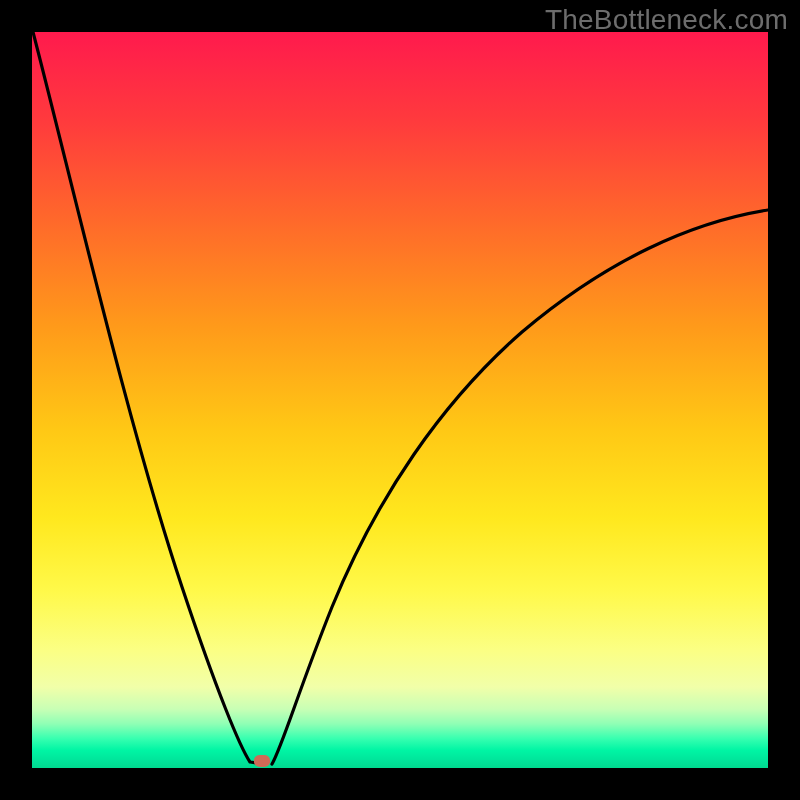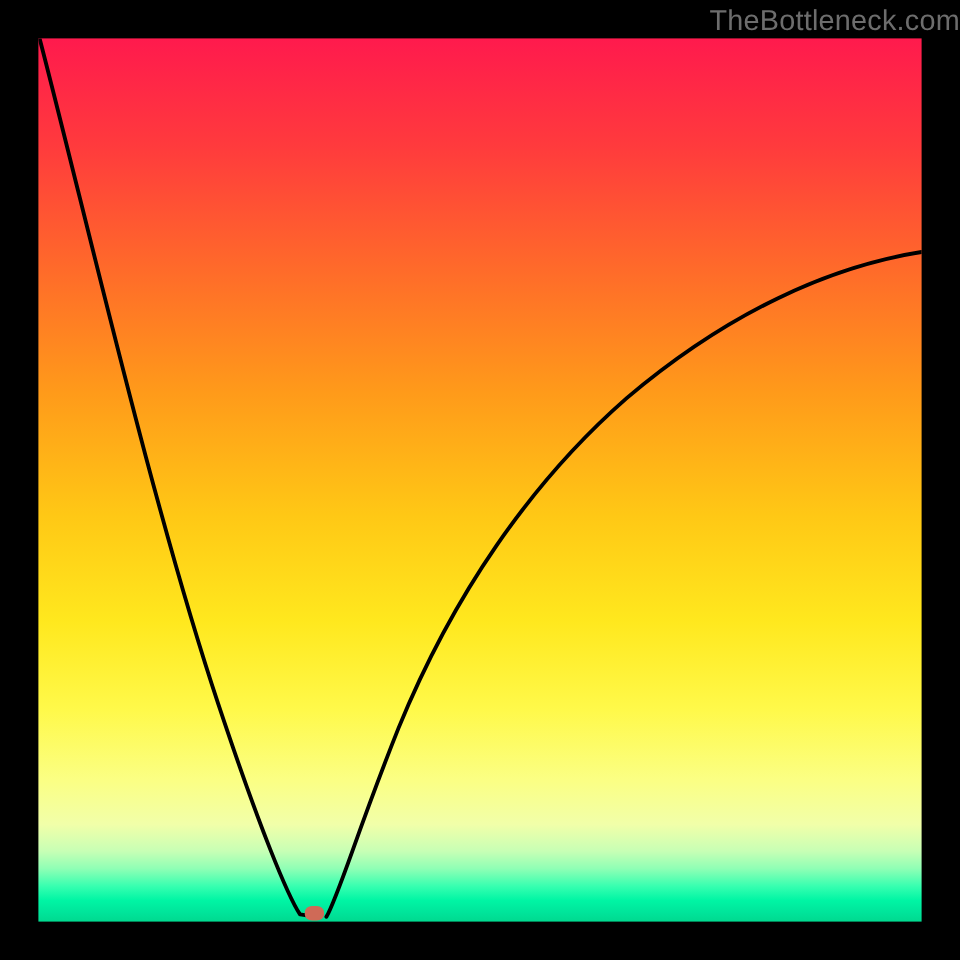--- a/index.html
+++ b/index.html
@@ -13,23 +13,23 @@
   }
   .outer {
     position: relative;
     width: 800px;
     height: 800px;
     background: #000;
   }
   .watermark {
     position: absolute;
     top: 4px;
-    right: 0;
+    right: 12px;
     color: #6d6d6d;
-    font-size: 24px;
+    font-size: 28px;
     font-weight: 400;
     letter-spacing: 0.2px;
     z-index: 10;
   }
   .plot {
     position: absolute;
     left: 32px;
     top: 32px;
     width: 736px;
     height: 736px;

